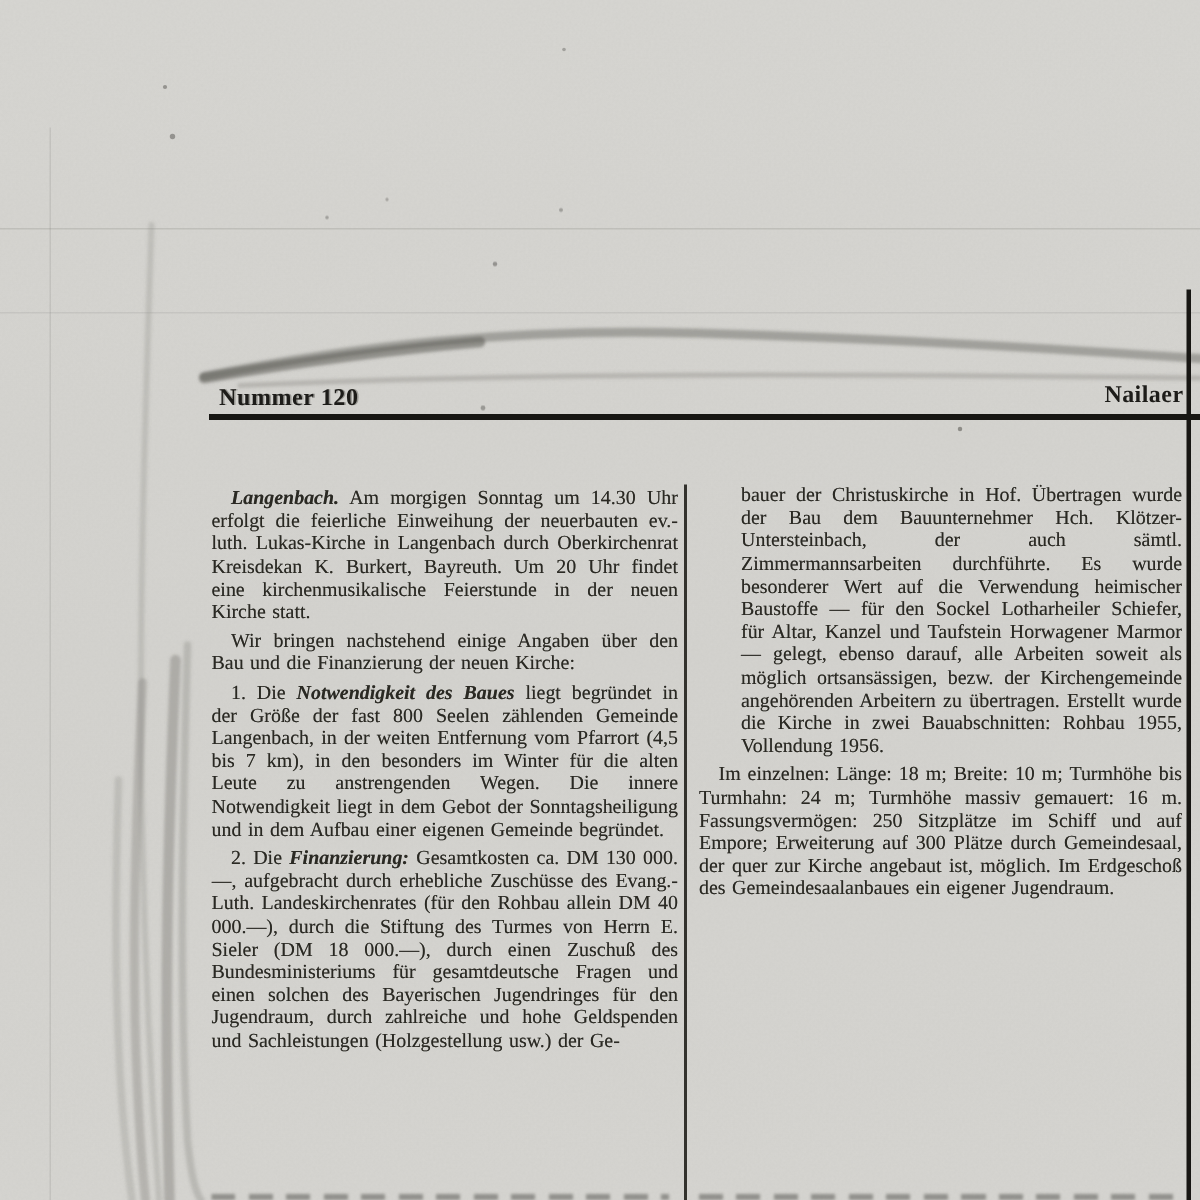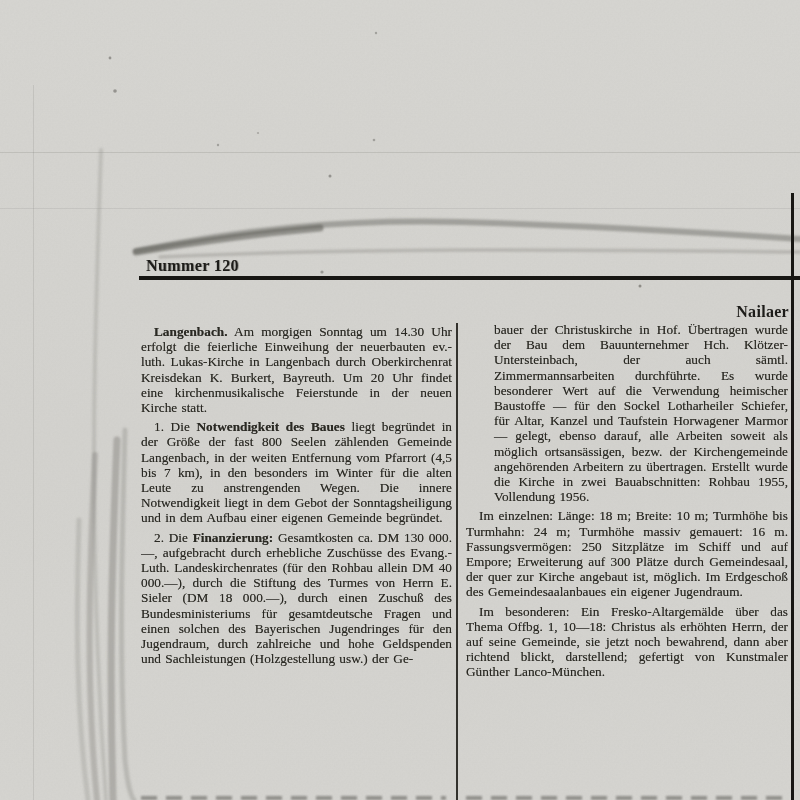--- a/index.html
+++ b/index.html
@@ -17,21 +17,21 @@
   .crease-h1{left:0;top:152px;width:800px;height:1px;background:rgba(100,100,95,0.18);}
   .crease-h2{left:0;top:208px;width:800px;height:1px;background:rgba(100,100,95,0.12);}
   .crease-v{left:33px;top:85px;width:1px;height:715px;background:rgba(100,100,95,0.15);}
   .masthead-issue{
     position:absolute;left:146px;top:257px;
     font-size:16px;font-weight:bold;color:#1d1c19;letter-spacing:0.4px;
     text-shadow:1px 0 0 rgba(45,45,40,0.35);
   }
   .masthead-name{
     position:absolute;right:11px;top:255px;
-    font-size:16px;font-weight:bold;color:#1d1c19;letter-spacing:0.3px;margin-top:48px;
+    font-size:16px;font-weight:bold;color:#1d1c19;letter-spacing:0.3px;
   }
   .masthead-rule{
     position:absolute;left:139px;top:276px;width:661px;height:4px;
     background:#171613;
   }
   .headline{
     position:absolute;left:134px;top:284px;width:666px;margin:0;
     font-size:28px;font-weight:bold;color:#131210;
     letter-spacing:-0.4px;word-spacing:3px;white-space:nowrap;
     text-shadow:0 0 0.4px rgba(19,18,16,0.7);
@@ -40,21 +40,21 @@
     position:absolute;overflow:hidden;
     text-align:justify;color:#2a2923;
     font-size:13.3px;line-height:15.2px;
     text-shadow:0 0 0.4px rgba(40,40,34,0.55);
     hyphens:manual;
   }
   .col-left{left:141px;top:324px;width:311px;height:476px;}
   .col-right{left:466px;top:322px;width:322px;height:478px;}
   .para{margin:0 0 4px 0;text-indent:13px;word-spacing:1px;}
   .para.noindent{text-indent:0;margin-left:28px;}
-  .b{font-weight:bold;}
+  .b{font-weight:bold;font-style:italic;}
   .col-divider{
     position:absolute;left:456px;top:323px;width:2px;height:477px;
     background:#33322d;
   }
   .right-edge-rule{
     position:absolute;left:791px;top:193px;width:3px;height:607px;
     background:#171613;
   }
   .clip-fragment{
     position:absolute;height:4px;filter:blur(1px);opacity:0.55;
@@ -107,26 +107,26 @@
     </g>
   </svg>
 
   <div class="masthead-issue">Nummer 120</div>
   <div class="masthead-name">Nailaer</div>
   <div class="masthead-rule"></div>
 
 
   <div class="col col-left">
       <p class="para"><span class="b">Langenbach.</span><span> Am morgigen Sonntag um 14.30 Uhr erfolgt die feierliche Einweihung der neuerbauten ev.-luth. Lukas-Kirche in Langenbach durch Oberkirchenrat Kreisdekan K. Burkert, Bayreuth. Um 20 Uhr findet eine kirchenmusikalische Feierstunde in der neuen Kirche statt.</span></p>
+      <p class="para"><span>Wir bringen nachstehend einige Angaben über den Bau und die Finanzierung der neuen Kirche:</span></p>
       <p class="para"><span>1. Die </span><span class="b">Notwendigkeit des Baues</span><span> liegt begründet in der Größe der fast 800 Seelen zählenden Gemeinde Langenbach, in der weiten Entfernung vom Pfarrort (4,5 bis 7 km), in den besonders im Winter für die alten Leute zu anstrengenden Wegen. Die innere Notwendigkeit liegt in dem Gebot der Sonntagsheiligung und in dem Aufbau einer eigenen Gemeinde begründet.</span></p>
       <p class="para"><span>2. Die </span><span class="b">Finanzierung:</span><span> Gesamtkosten ca. DM 130 000.—, aufgebracht durch erhebliche Zuschüsse des Evang.-Luth. Landeskirchenrates (für den Rohbau allein DM 40 000.—), durch die Stiftung des Turmes von Herrn E. Sieler (DM 18 000.—), durch einen Zuschuß des Bundesministeriums für gesamtdeutsche Fragen und einen solchen des Bayerischen Jugendringes für den Jugendraum, durch zahlreiche und hohe Geldspenden und Sachleistungen (Holzgestellung usw.) der Ge-</span></p>
     </div>
   <div class="col-divider"></div>
   <div class="col col-right">
       <p class="para noindent"><span>bauer der Christuskirche in Hof. Übertragen wurde der Bau dem Bauunternehmer Hch. Klötzer-Untersteinbach, der auch sämtl. Zimmermannsarbeiten durchführte. Es wurde besonderer Wert auf die Verwendung heimischer Baustoffe — für den Sockel Lotharheiler Schiefer, für Altar, Kanzel und Taufstein Horwagener Marmor — gelegt, ebenso darauf, alle Arbeiten soweit als möglich ortsansässigen, bezw. der Kirchengemeinde angehörenden Arbeitern zu übertragen. Erstellt wurde die Kirche in zwei Bauabschnitten: Rohbau 1955, Vollendung 1956.</span></p>
       <p class="para"><span>Im einzelnen: Länge: 18 m; Breite: 10 m; Turmhöhe bis Turmhahn: 24 m; Turmhöhe massiv gemauert: 16 m. Fassungsvermögen: 250 Sitzplätze im Schiff und auf Empore; Erweiterung auf 300 Plätze durch Gemeindesaal, der quer zur Kirche angebaut ist, möglich. Im Erdgeschoß des Gemeindesaalanbaues ein eigener Jugendraum.</span></p>
-      <p class="para"><span>Im besonderen: Ein Fresko-Altargemälde über das Thema Offbg. 1, 10—18: Christus als erhöhten Herrn, der auf seine Gemeinde, sie jetzt noch bewahrend, dann aber richtend blickt, darstellend; gefertigt von Kunstmaler Günther Lanco-München.</span></p>
     </div>
   <div class="right-edge-rule"></div>
 
   <div class="clip-fragment clip-left"></div>
   <div class="clip-fragment clip-right"></div>
 </div>
 
 </body></html>

